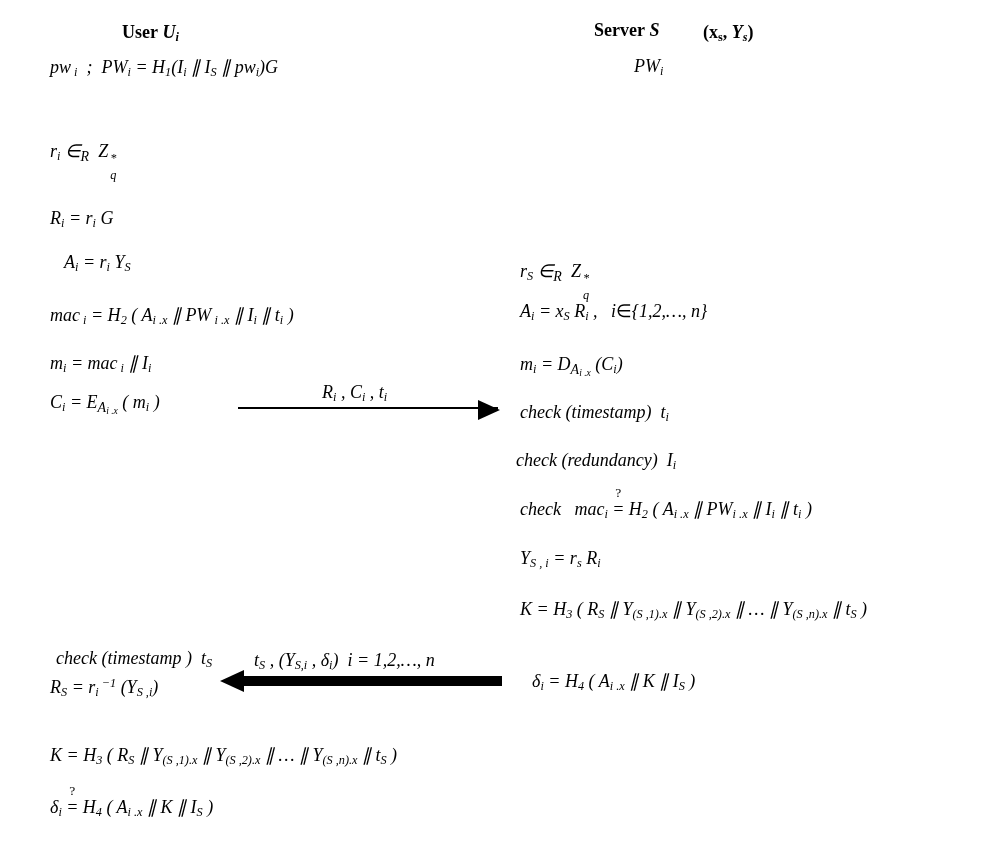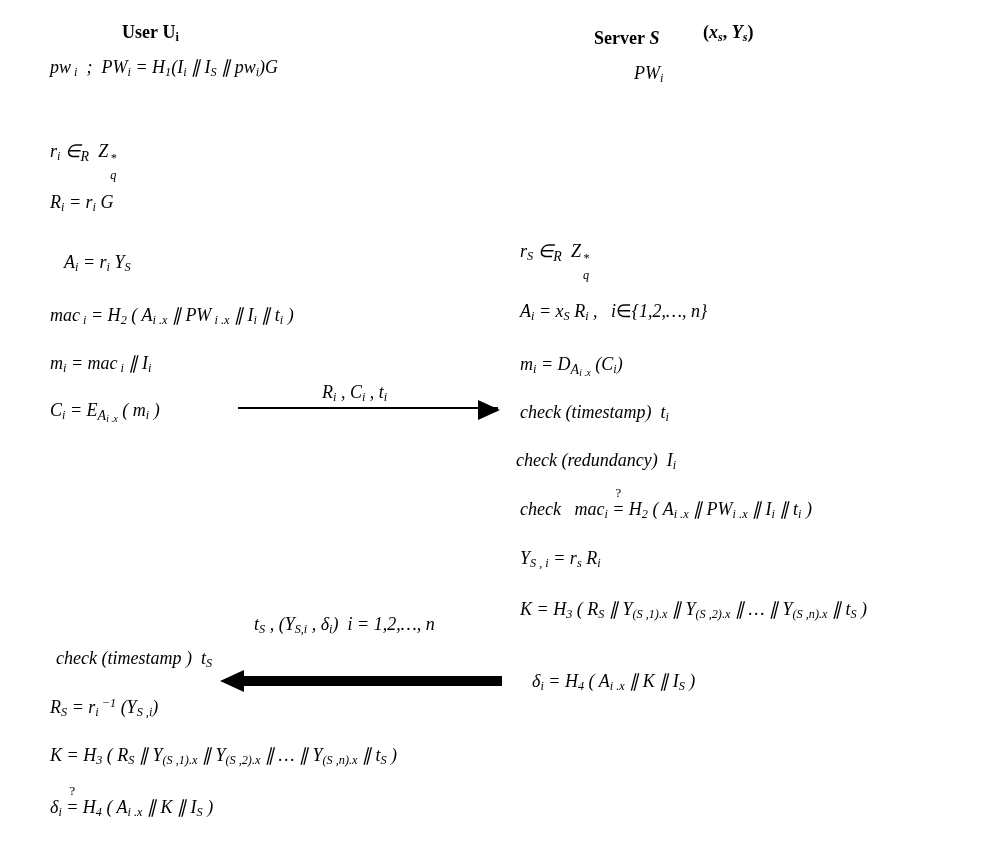--- a/index.html
+++ b/index.html
@@ -62,52 +62,52 @@
     height: 0;
     border-right: 24px solid #000;
     border-top: 11px solid transparent;
     border-bottom: 11px solid transparent;
   }
 </style>
 </head>
 <body>
 
 <div class="pos b roman" style="font-style:normal;left:122px;top:22px">
-  <span>User&nbsp;</span><span style="">U<sub>i</sub></span>
+  <span>User&nbsp;</span><span style="font-style:italic">U<sub>i</sub></span>
 </div>
-<div class="pos b roman" style="font-style:normal;left:594px;top:28px">Server&nbsp;<span style="font-style:italic">S</span></div>
+<div class="pos b roman" style="font-style:normal;left:594px;top:20px">Server&nbsp;<span style="font-style:italic">S</span></div>
 <div class="pos b roman" style="font-style:normal;left:703px;top:22px">
-  (<span style="font-style:italic">x<sub>s</sub></span>, <span style="font-style:italic">Y<sub>s</sub></span>)
+  (<span style="">x<sub>s</sub></span>, <span style="font-style:italic">Y<sub>s</sub></span>)
 </div>
 
 <div class="pos" style="left:50px;top:56px">
   pw<sub>&nbsp;i</sub>&nbsp;&nbsp;;&nbsp;&nbsp;PW<sub>i</sub> = H<sub>1</sub>(I<sub>i</sub> ∥ I<sub>S</sub> ∥ pw<sub>i</sub>)G
 </div>
 
-<div class="pos" style="left:634px;top:63px">PW<sub>i</sub></div>
+<div class="pos" style="left:634px;top:56px">PW<sub>i</sub></div>
 
 <div class="pos" style="left:50px;top:140px">
   r<sub>i</sub> ∈<sub style="font-size:0.78em">R</sub>&nbsp; Z<span style="display:inline-block;position:relative;width:10px"><sup style="position:absolute;left:2px;top:-6px">*</sup><sub style="position:absolute;left:2px;top:11px">q</sub></span>
 </div>
-<div class="pos" style="left:50px;top:192px">R<sub>i</sub> = r<sub>i</sub> G</div>
+<div class="pos" style="left:50px;top:208px">R<sub>i</sub> = r<sub>i</sub> G</div>
 <div class="pos" style="left:64px;top:252px">A<sub>i</sub> = r<sub>i</sub> Y<sub>S</sub></div>
 <div class="pos" style="left:50px;top:304px">
   mac<sub>&nbsp;i</sub> = H<sub>2</sub> ( A<sub>i .x</sub> ∥ PW<sub>&nbsp;i .x</sub> ∥ I<sub>i</sub> ∥ t<sub>i</sub> )
 </div>
 <div class="pos" style="left:50px;top:352px">m<sub>i</sub> = mac<sub>&nbsp;i</sub> ∥ I<sub>i</sub></div>
-<div class="pos" style="left:50px;top:400px">
+<div class="pos" style="left:50px;top:392px">
   C<sub>i</sub> = E<sub style="font-size:0.78em">A<sub>i .x</sub></sub> ( m<sub>i</sub> )
 </div>
 
 <div class="pos" style="left:322px;top:382px">
   R<sub>i</sub> , C<sub>i</sub> , t<sub>i</sub>
 </div>
 <div class="arrow1"></div>
 
-<div class="pos" style="left:520px;top:240px">
+<div class="pos" style="left:520px;top:260px">
   r<sub>S</sub> ∈<sub style="font-size:0.78em">R</sub>&nbsp; Z<span style="display:inline-block;position:relative;width:10px"><sup style="position:absolute;left:2px;top:-6px">*</sup><sub style="position:absolute;left:2px;top:11px">q</sub></span>
 </div>
 <div class="pos" style="left:520px;top:300px">
   A<sub>i</sub> = x<sub>S</sub> R<sub>i</sub> ,&nbsp;&nbsp; <span style="font-style:italic">i</span><span style="font-style:normal">∈</span>{1,2,…, <span style="font-style:italic">n</span>}
 </div>
 <div class="pos" style="left:520px;top:354px">
   m<sub>i</sub> = D<sub style="font-size:0.78em">A<sub>i .x</sub></sub> (C<sub>i</sub>)
 </div>
 <div class="pos" style="left:520px;top:402px">
   check (timestamp)&nbsp; t<sub>i</sub>
@@ -121,29 +121,29 @@
 <div class="pos" style="left:520px;top:548px">
   Y<sub>S , i</sub> = r<sub>s</sub> R<sub>i</sub>
 </div>
 <div class="pos" style="left:520px;top:598px">
   K = H<sub>3</sub> ( R<sub>S</sub> ∥ Y<sub>(S ,1).x</sub> ∥ Y<sub>(S ,2).x</sub> ∥ … ∥ Y<sub>(S ,n).x</sub> ∥ t<sub>S</sub> )
 </div>
 <div class="pos" style="left:532px;top:670px">
   δ<sub>i</sub> = H<sub>4</sub> ( A<sub>i .x</sub> ∥ K ∥ I<sub>S</sub> )
 </div>
 
-<div class="pos" style="left:254px;top:614px">
+<div class="pos" style="left:254px;top:650px">
   t<sub>S</sub> , (Y<sub>S,i</sub> , δ<sub>i</sub>)&nbsp; i = 1,2,…, n
 </div>
 <div class="arrow2"></div>
 
 <div class="pos" style="left:56px;top:648px">
   check (timestamp )&nbsp; t<sub>S</sub>
 </div>
-<div class="pos" style="left:50px;top:696px">
+<div class="pos" style="left:50px;top:676px">
   R<sub>S</sub> = r<sub>i</sub><sup>&nbsp;−1</sup> (Y<sub>S ,i</sub>)
 </div>
 <div class="pos" style="left:50px;top:744px">
   K = H<sub>3</sub> ( R<sub>S</sub> ∥ Y<sub>(S ,1).x</sub> ∥ Y<sub>(S ,2).x</sub> ∥ … ∥ Y<sub>(S ,n).x</sub> ∥ t<sub>S</sub> )
 </div>
 <div class="pos" style="left:50px;top:796px">
   δ<sub>i</sub> <span style="display:inline-block;position:relative;width:12px"><span style="position:absolute;top:-14px;left:3px;font-style:normal;font-size:0.75em">?</span>=</span> H<sub>4</sub> ( A<sub>i .x</sub> ∥ K ∥ I<sub>S</sub> )
 </div>
 
 </body></html>

